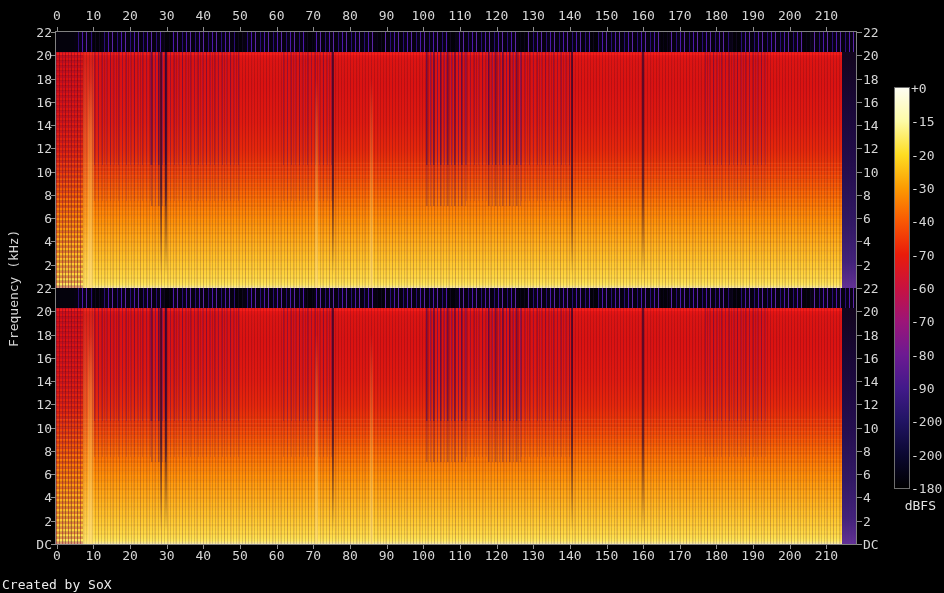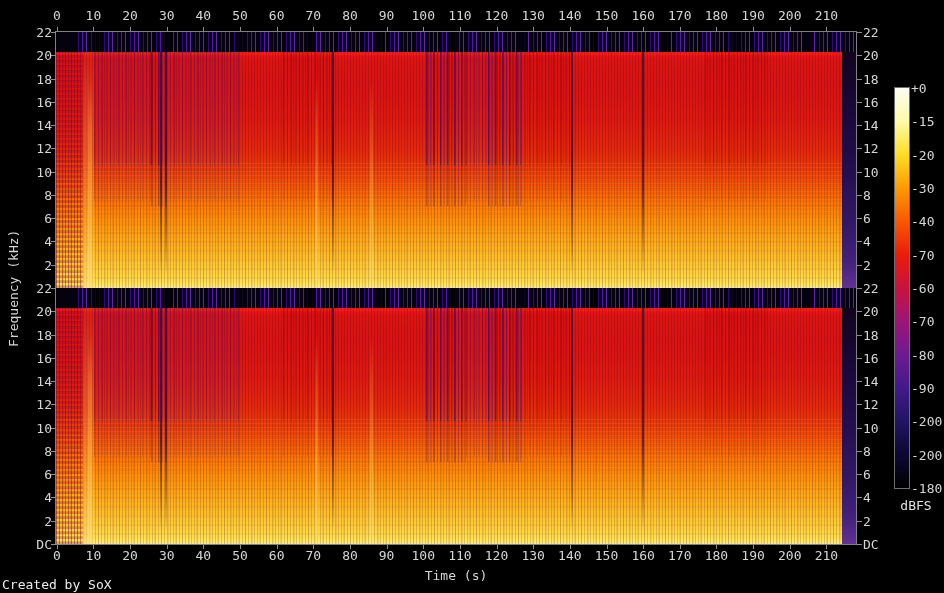--- a/index.html
+++ b/index.html
@@ -53,21 +53,21 @@
   .streak-dark{background:linear-gradient(180deg,rgba(18,2,50,.62) 0 60%,rgba(35,8,40,.30) 80%,rgba(0,0,0,0) 95%);}
   .streak-bright{background:linear-gradient(180deg,rgba(0,0,0,0) 0 18%,rgba(255,190,70,.20) 35%,
     rgba(255,200,85,.45) 70%,rgba(255,225,130,.55) 100%);}
   .ylabel{position:absolute;left:7px;top:32px;height:512px;width:15px;writing-mode:vertical-rl;
     transform:rotate(180deg);text-align:center;color:#d6d6d6;}
   .xlabel{position:absolute;left:356px;top:569px;width:200px;text-align:center;color:#d6d6d6;}
   .credit{position:absolute;left:2px;top:578px;color:#ececec;}
   .colorbar{position:absolute;left:895px;top:88px;width:14px;height:400px;
     border:1px solid #6e6e6e;box-sizing:content-box;margin:-1px;}
   .cb-lbl{position:absolute;left:911px;width:32px;text-align:left;line-height:13px;}
-  .cb-title{position:absolute;left:896px;top:499px;width:40px;text-align:center;color:#e2e2e2;}
+  .cb-title{position:absolute;left:896px;top:499px;width:40px;text-align:right;color:#e2e2e2;}
 </style>
 </head>
 <body>
 
 <div class="screen">
   <div class="ylabel lbl">Frequency (kHz)</div>
   <div class="plot-frame"></div>
   <div class="panel" id="panel-top" style="top:32px">
       <div class="layer base" style="inset: 0px;"></div>
       <div class="layer shoulder"></div>
@@ -340,15 +340,14 @@
       <div class="cb-lbl lbl" style="top: 248.667px;">-70</div>
       <div class="cb-lbl lbl" style="top: 282px;">-60</div>
       <div class="cb-lbl lbl" style="top: 315.333px;">-70</div>
       <div class="cb-lbl lbl" style="top: 348.667px;">-80</div>
       <div class="cb-lbl lbl" style="top: 382px;">-90</div>
       <div class="cb-lbl lbl" style="top: 415.333px;">-200</div>
       <div class="cb-lbl lbl" style="top: 448.667px;">-200</div>
       <div class="cb-lbl lbl" style="top: 482px;">-180</div>
     </div>
   <div class="cb-title lbl">dBFS</div>
-  <div class="xlabel lbl">Time (s)</div>
   <div class="credit lbl">Created by SoX</div>
 </div>
 
 </body></html>

